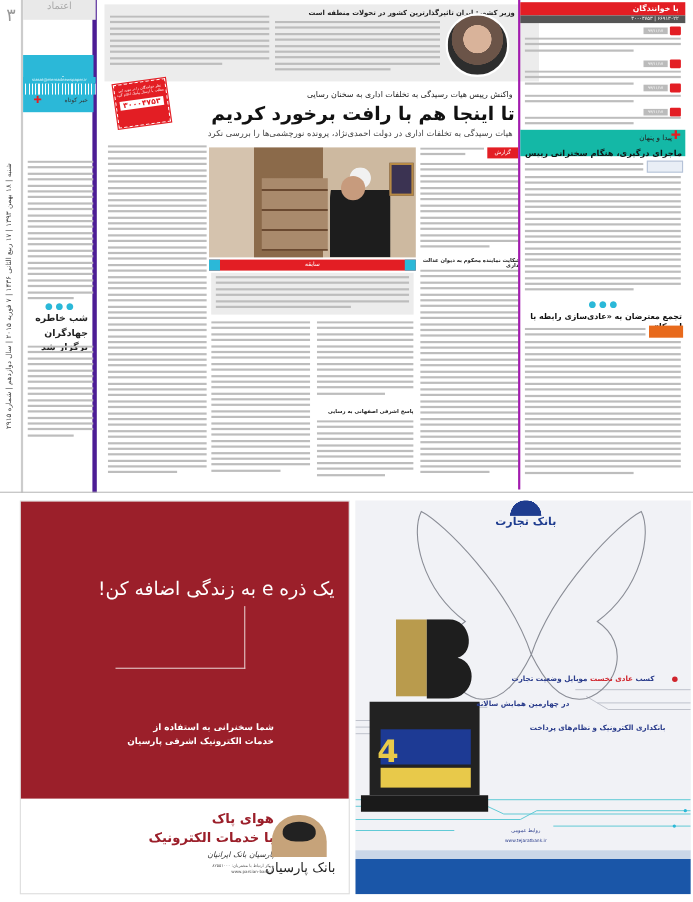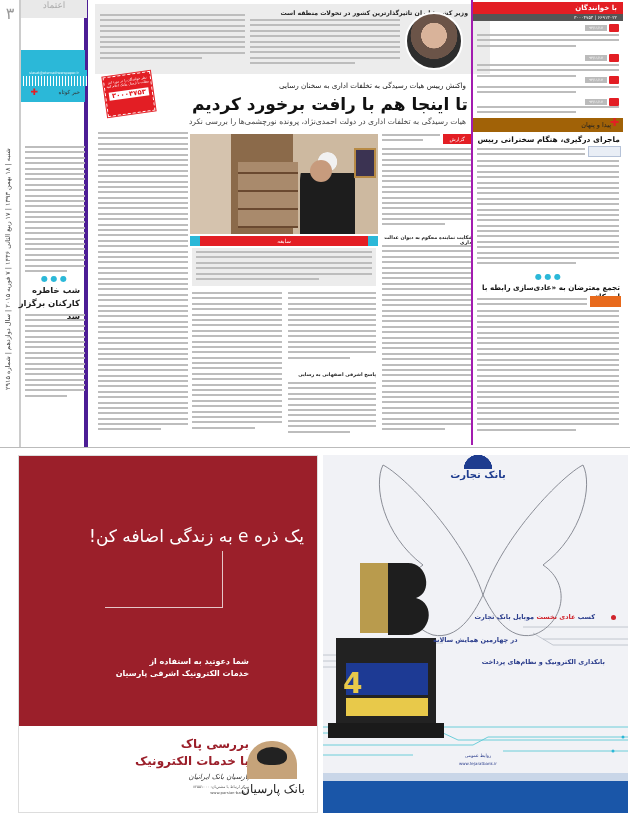--- a/index.html
+++ b/index.html
@@ -56,21 +56,21 @@
   #report-label { left: 443px; top: 134px; width: 28px; height: 10px; background: #e31e24; color: #fff; font-size: 5px; text-align: center; line-height: 10px; }
   #report-sub-title { left: 380px; top: 235px; width: 93px; font-size: 4.8px; font-weight: bold; color: #222; text-align: right; }
   #reply-title { left: 230px; top: 375px; width: 85px; font-size: 4.8px; font-weight: bold; color: #222; text-align: right; }
 
   
   #right-col { left: 460px; top: 0; width: 150px; height: 445px; border-left: 2px solid #a21caf; margin-left: 11px; }
   #readers-bar { left: 0; top: 2px; width: 150px; height: 12px; background: #e31e24; color: #fff; font-size: 7px; text-align: right; padding-right: 6px; line-height: 12px; font-weight: bold; }
   #readers-phone { left: 0; top: 14px; width: 150px; height: 7px; background: #555; color: #fff; font-size: 4.5px; line-height: 7px; text-align: right; padding-right: 6px; }
   .sms-icon { position: absolute; right: 2px; width: 10px; height: 8px; background: #e31e24; border-radius: 1px; }
   .sms-date { position: absolute; right: 14px; width: 22px; height: 6px; background: #bbb; color: #fff; font-size: 3.5px; line-height: 6px; text-align: center; }
-  #hidden-bar { left: 0; top: 118px; width: 150px; height: 14px; background: #a16207; font-size: 6.5px; text-align: right; padding-right: 12px; line-height: 14px; color: #222; }
+  #hidden-bar { left: 0; top: 118px; width: 150px; height: 24px; background: #14b8a6; font-size: 6.5px; text-align: right; padding-right: 12px; line-height: 14px; color: #222; }
   #hidden-plus { right: 2px; top: 116px; font-size: 11px; color: #e31e24; }
   #hidden-head { left: 0; top: 135px; width: 150px; font-size: 7.5px; font-weight: bold; color: #111; text-align: right; padding-right: 3px; }
   #hidden-thumb { left: 115px; top: 146px; width: 33px; height: 11px; background: #e9eef6; border: 1px solid #b5c2d8; }
   #gathering-head { left: 0; top: 283px; width: 150px; font-size: 7.2px; font-weight: bold; color: #111; text-align: right; padding-right: 3px; }
   #gathering-thumb { left: 117px; top: 296px; width: 31px; height: 11px; background: #e86a1c; }
 
   
   #ad-parsian { left: 18px; top: 455px; width: 300px; height: 358px; border: 1px solid #ddd; }
   #ad-parsian-red { left: 0; top: 0; width: 298px; height: 270px; background: #9b1f2a; }
   #ad-slogan { left: 10px; top: 70px; width: 275px; color: #fff; font-size: 17px; text-align: right; }
@@ -136,21 +136,21 @@
       <span class="l"></span>
       <span class="l"></span>
       <span class="l"></span>
       <span class="l"></span>
       <span class="l"></span>
       <span class="l"></span>
       <span class="l"></span>
       <span class="l s"></span>
   </div>
   <div class="abs dots" style="left:0;top:274px;width:66px">● ● ●</div>
-  <div class="abs rtl brief-head" style="top:284px">شب خاطره کارکنان برگزار شد</div>
+  <div class="abs rtl brief-head" style="top:284px">شب خاطره جهادگران برگزار شد</div>
   <div class="filler" style="left:4px;top:314px;width:60px;height:100px">
     <span class="l"></span>
       <span class="l"></span>
       <span class="l"></span>
       <span class="l"></span>
       <span class="l"></span>
       <span class="l"></span>
       <span class="l"></span>
       <span class="l"></span>
       <span class="l"></span>
@@ -496,25 +496,25 @@
 </div>
 
 <div class="abs" style="left:0;top:447px;width:630px;height:1px;background:#bbb"></div>
 
 <div class="abs" id="ad-parsian">
   <div class="abs" id="ad-parsian-red"></div>
   <div class="abs rtl" id="ad-slogan">یک ذره e به زندگی اضافه کن!</div>
   <div class="abs" id="o2-line-v"></div>
   <div class="abs" id="o2-line-h"></div>
   <div class="abs rtl" id="ad-invite">
-    <div>شما دعوتید به استفاده از</div>
+    <div>شما سخنرانی به استفاده از</div>
     <div>خدمات الکترونیک اشرفی پارسیان</div>
   </div>
   <div class="abs rtl" id="ad-clean-air">
-    <div>بررسی پاک</div>
+    <div>هوای پاک</div>
     <div>با خدمات الکترونیک</div>
   </div>
   <div class="abs rtl" id="ad-parsian-sig">پارسیان بانک ایرانیان</div>
   <div class="abs rtl" id="ad-parsian-contact">
     <div>مرکز ارتباط با مشتریان: ۸۲۵۵۱۰۰۰</div>
     <div style="direction:ltr;text-align:right">www.parsian-bank.ir</div>
   </div>
   <div class="abs" id="parsian-logo"></div>
   <div class="abs" id="parsian-logo-inner"></div>
   <div class="abs" id="parsian-name">بانک پارسیان</div>
@@ -554,20 +554,20 @@
     <path d="M60 0 H80 C100 0, 105 30, 88 35 C108 40, 104 72, 80 72 H60 Z" fill="#1e1e1e"></path>
     <path d="M8 75 H108 V160 H8 Z" fill="#222"></path>
     <path d="M0 160 H116 V175 H0 Z" fill="#1a1a1a"></path>
     <rect x="18" y="100" width="82" height="32" fill="#1d3a94"></rect>
     <rect x="18" y="135" width="82" height="18" fill="#e8c94a"></rect>
   </svg>
   <div class="abs" style="left:20px;top:212px;font-size:28px;font-weight:bold;color:#e8c94a">4</div>
 
   <div class="abs" id="tejarat-dot"></div>
   <div class="abs rtl" id="tejarat-line1" style="padding-right:10px">
-    <span>کسب </span><span class="rank">عادی نخست</span><span> موبایل بانک تجارت</span>
+    <span>کسب </span><span class="rank">عادی نخست</span><span> موبایل وضعیت تجارت</span>
   </div>
   <div class="abs rtl" id="tejarat-line2">در چهارمین همایش سالانه</div>
   <div class="abs rtl" id="tejarat-line3">بانکداری الکترونیک و نظام‌های پرداخت</div>
   <div class="abs" id="tejarat-pr">روابط عمومی</div>
   <div class="abs" id="tejarat-url">www.tejaratbank.ir</div>
   <div class="abs" id="tejarat-bottom"></div>
 </div>
 
 </body></html>

